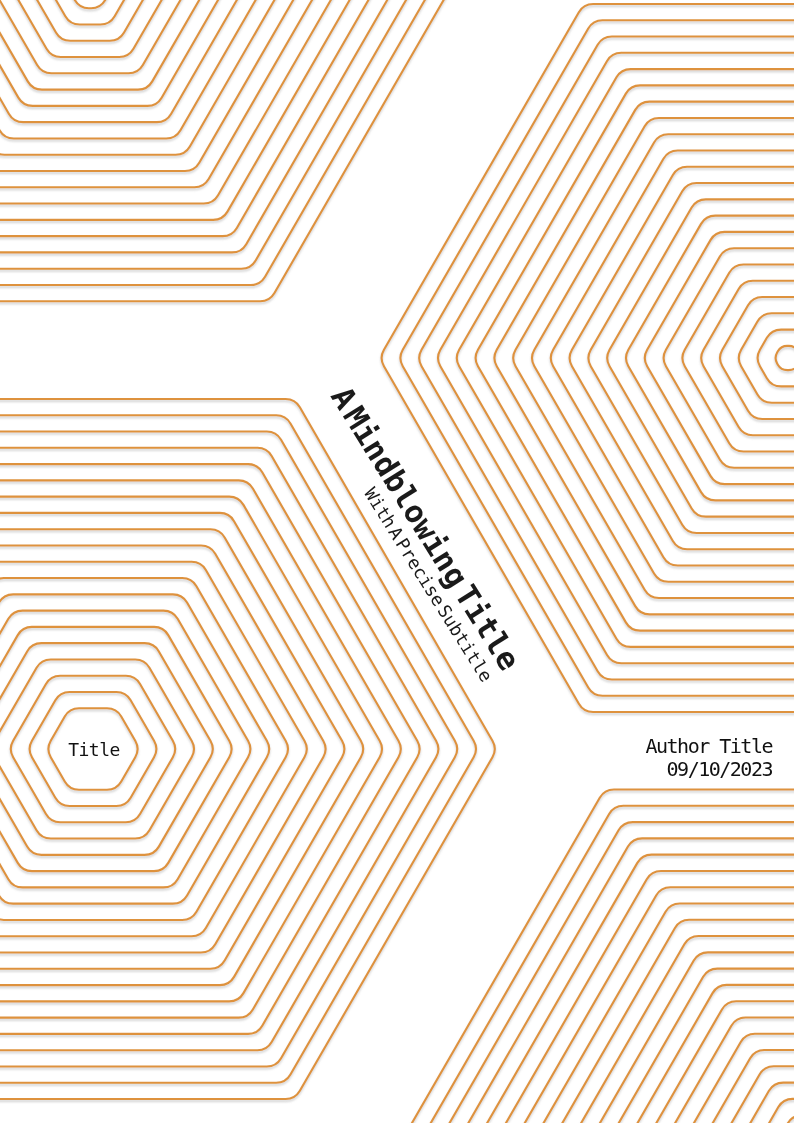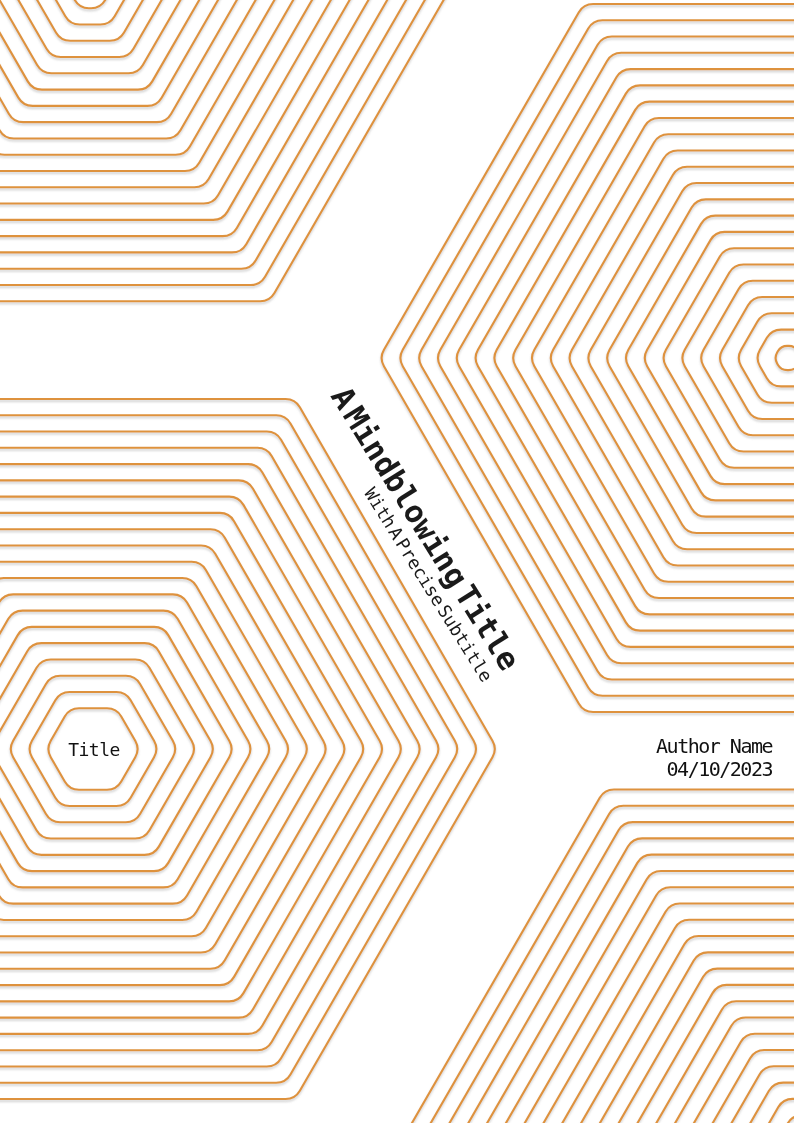--- a/index.html
+++ b/index.html
@@ -136,15 +136,15 @@
   </svg>
 
 <div class="title-block">
   <div class="title">A Mindblowing Title</div>
   <div class="subtitle">With A Precise Subtitle</div>
 </div>
 
 <div class="badge">Title</div>
 
 <div class="author-block">
-  <div>Author Name</div>
-  <div>04/10/2023</div>
+  <div>Author Title</div>
+  <div>09/10/2023</div>
 </div>
 
 </body></html>

